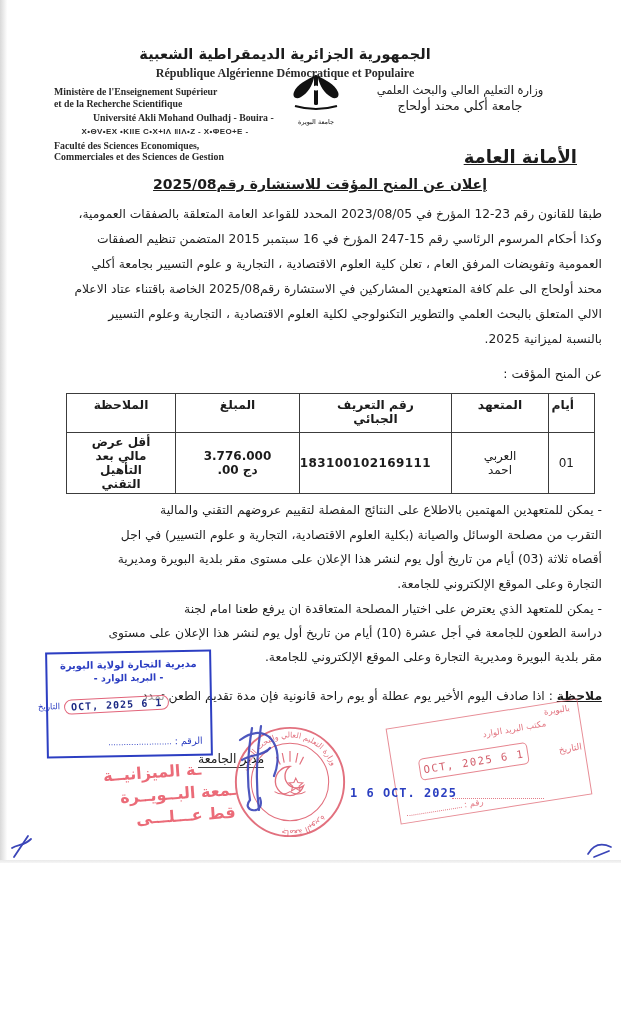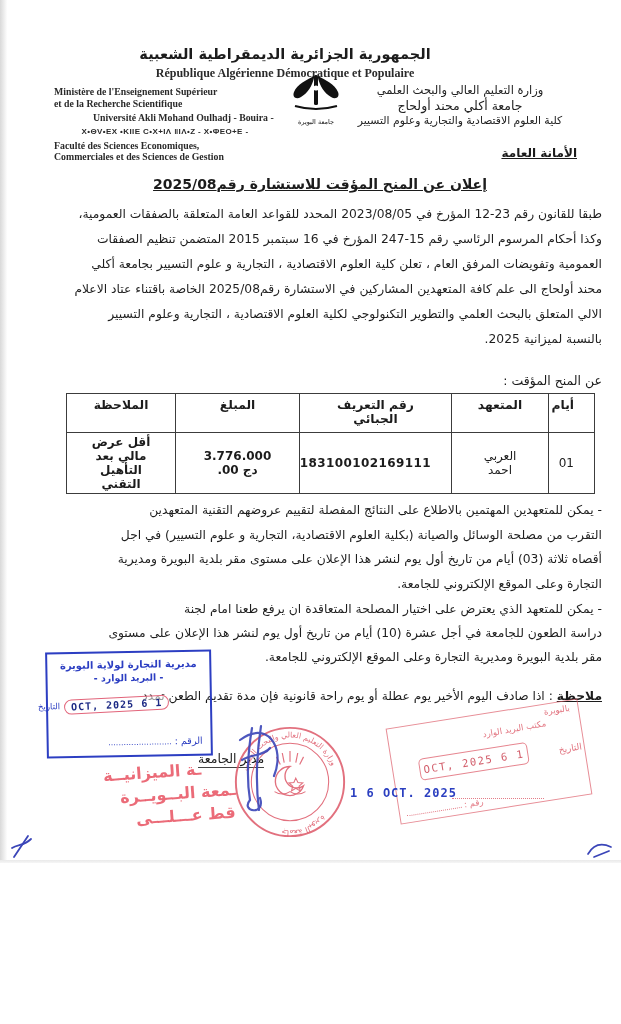--- a/index.html
+++ b/index.html
@@ -18,27 +18,27 @@
   .hdr-left .l3{margin-top:3px;margin-left:39px;}
   .hdr-left .tif{font-family:Liberation Sans, sans-serif;font-size:8px;letter-spacing:.4px;margin-top:2px;line-height:11px;text-align:center;}
   .hdr-left .l5{margin-top:3px;}
   .logo-wrap{top:74px;left:280px;width:72px;text-align:center;}
   .logo-caption{font-size:6.5px;direction:rtl;margin-top:-2px;color:#111;}
   .hdr-right{top:83px;left:352px;width:216px;text-align:center;direction:rtl;color:#222;}
   .hdr-right .r{font-size:11.5px;line-height:15px;}
   .hdr-right .r2{font-size:12.5px;}
   .hdr-right .r4{font-size:10.8px;}
 
-  .secretariat{top:146px;right:44px;font-size:12px;font-weight:bold;text-decoration:underline;}
+  .secretariat{top:146px;right:44px;font-size:18px;font-weight:bold;text-decoration:underline;}
   .doc-title{top:176px;left:110px;width:420px;text-align:center;font-size:14px;font-weight:bold;text-decoration:underline;}
 
   .para{left:54px;width:548px;direction:rtl;text-align:right;font-size:12.3px;color:#1e1e1e;}
   .para .ln{height:25px;line-height:25px;white-space:nowrap;}
   .intro{top:202px;}
-  .lead-in{top:366px;left:54px;width:548px;direction:rtl;text-align:right;font-size:12.5px;margin-top:7px;}
+  .lead-in{top:366px;left:54px;width:548px;direction:rtl;text-align:right;font-size:12.5px;}
   .para2{top:498px;} .para2 .ln{height:24.5px;line-height:24.5px;}
   .para3{top:597px;} .para3 .ln{height:24px;line-height:24px;}
 
   
   table.bid{top:393px;left:66px;width:528px;position:absolute;border-collapse:collapse;direction:rtl;table-layout:fixed;}
   table.bid th,table.bid td{border:1px solid #3c3c3c;text-align:center;vertical-align:middle;padding:2px 20px;}
   table.bid th{height:32px;font-size:12.3px;font-weight:bold;vertical-align:top;padding-top:4px;}
   table.bid td{height:50px;font-size:12px;}
   .c-lot{width:46px;} .c-bidder{width:97px;} .c-tax{width:152px;} .c-amount{width:124px;} .c-remark{width:109px;}
   td.tax{font-weight:bold;font-size:13px;letter-spacing:.4px;}
@@ -105,21 +105,20 @@
       <rect x="27" y="1" width="4" height="30" rx="1.5" fill="#111"></rect>
       <circle cx="29" cy="14" r="2.6" fill="#fff"></circle>
       <path d="M8 32 Q29 38 50 32" stroke="#111" stroke-width="2" fill="none"></path>
     </svg>
     <div class="logo-caption ar">جامعة البويرة</div>
   </div>
 
   <div class="abs hdr-right">
     <div class="r">وزارة التعليم العالي والبحث العلمي</div>
     <div class="r r2">جامعة أكلي محند أولحاج</div>
-    <div class="r r4">كلية العلوم الاقتصادية والتجارية وعلوم التسيير</div>
   </div>
 
   <div class="abs secretariat ar">الأمانة العامة</div>
   <div class="abs doc-title ar">إعلان عن المنح المؤقت للاستشارة رقم2025/08</div>
 
   <div class="abs para intro">
     <div class="ln ar">طبقا للقانون رقم 23-12 المؤرخ في 2023/08/05 المحدد للقواعد العامة المتعلقة بالصفقات العمومية،</div>
     <div class="ln ar">وكذا أحكام المرسوم الرئاسي رقم 15-247 المؤرخ في 16 سبتمبر 2015 المتضمن تنظيم الصفقات</div>
     <div class="ln ar">العمومية وتفويضات المرفق العام ، تعلن كلية العلوم الاقتصادية ، التجارية و علوم التسيير بجامعة أكلي</div>
     <div class="ln ar">محند أولحاج الى علم كافة المتعهدين المشاركين في الاستشارة رقم2025/08 الخاصة باقتناء عتاد الاعلام</div>
@@ -151,21 +150,21 @@
         <td>01</td>
         <td>العربي احمد</td>
         <td class="tax">183100102169111</td>
         <td class="amount">3.776.000 .00 دج</td>
         <td class="remark ar">أقل عرض مالي بعد التأهيل التقني</td>
       </tr>
     </tbody>
   </table>
 
   <div class="abs para para2">
-    <div class="ln ar">- يمكن للمتعهدين المهتمين بالاطلاع على النتائج المفصلة لتقييم عروضهم التقنية المتعهدين</div>
+    <div class="ln ar">- يمكن للمتعهدين المهتمين بالاطلاع على النتائج المفصلة لتقييم عروضهم التقني والمالية</div>
     <div class="ln ar">التقرب من مصلحة الوسائل والصيانة (بكلية العلوم الاقتصادية، التجارية و علوم التسيير) في اجل</div>
     <div class="ln ar">أقصاه ثلاثة (03) أيام من تاريخ أول يوم لنشر هذا الإعلان على مستوى مقر بلدية البويرة ومديرية</div>
     <div class="ln ar">التجارة وعلى الموقع الإلكتروني للجامعة.</div>
   </div>
 
   <div class="abs para para3">
     <div class="ln ar">- يمكن للمتعهد الذي يعترض على اختيار المصلحة المتعاقدة ان يرفع طعنا امام لجنة</div>
     <div class="ln ar">دراسة الطعون للجامعة في أجل عشرة (10) أيام من تاريخ أول يوم لنشر هذا الإعلان على مستوى</div>
     <div class="ln ar">مقر بلدية البويرة ومديرية التجارة وعلى الموقع الإلكتروني للجامعة.</div>
   </div>

